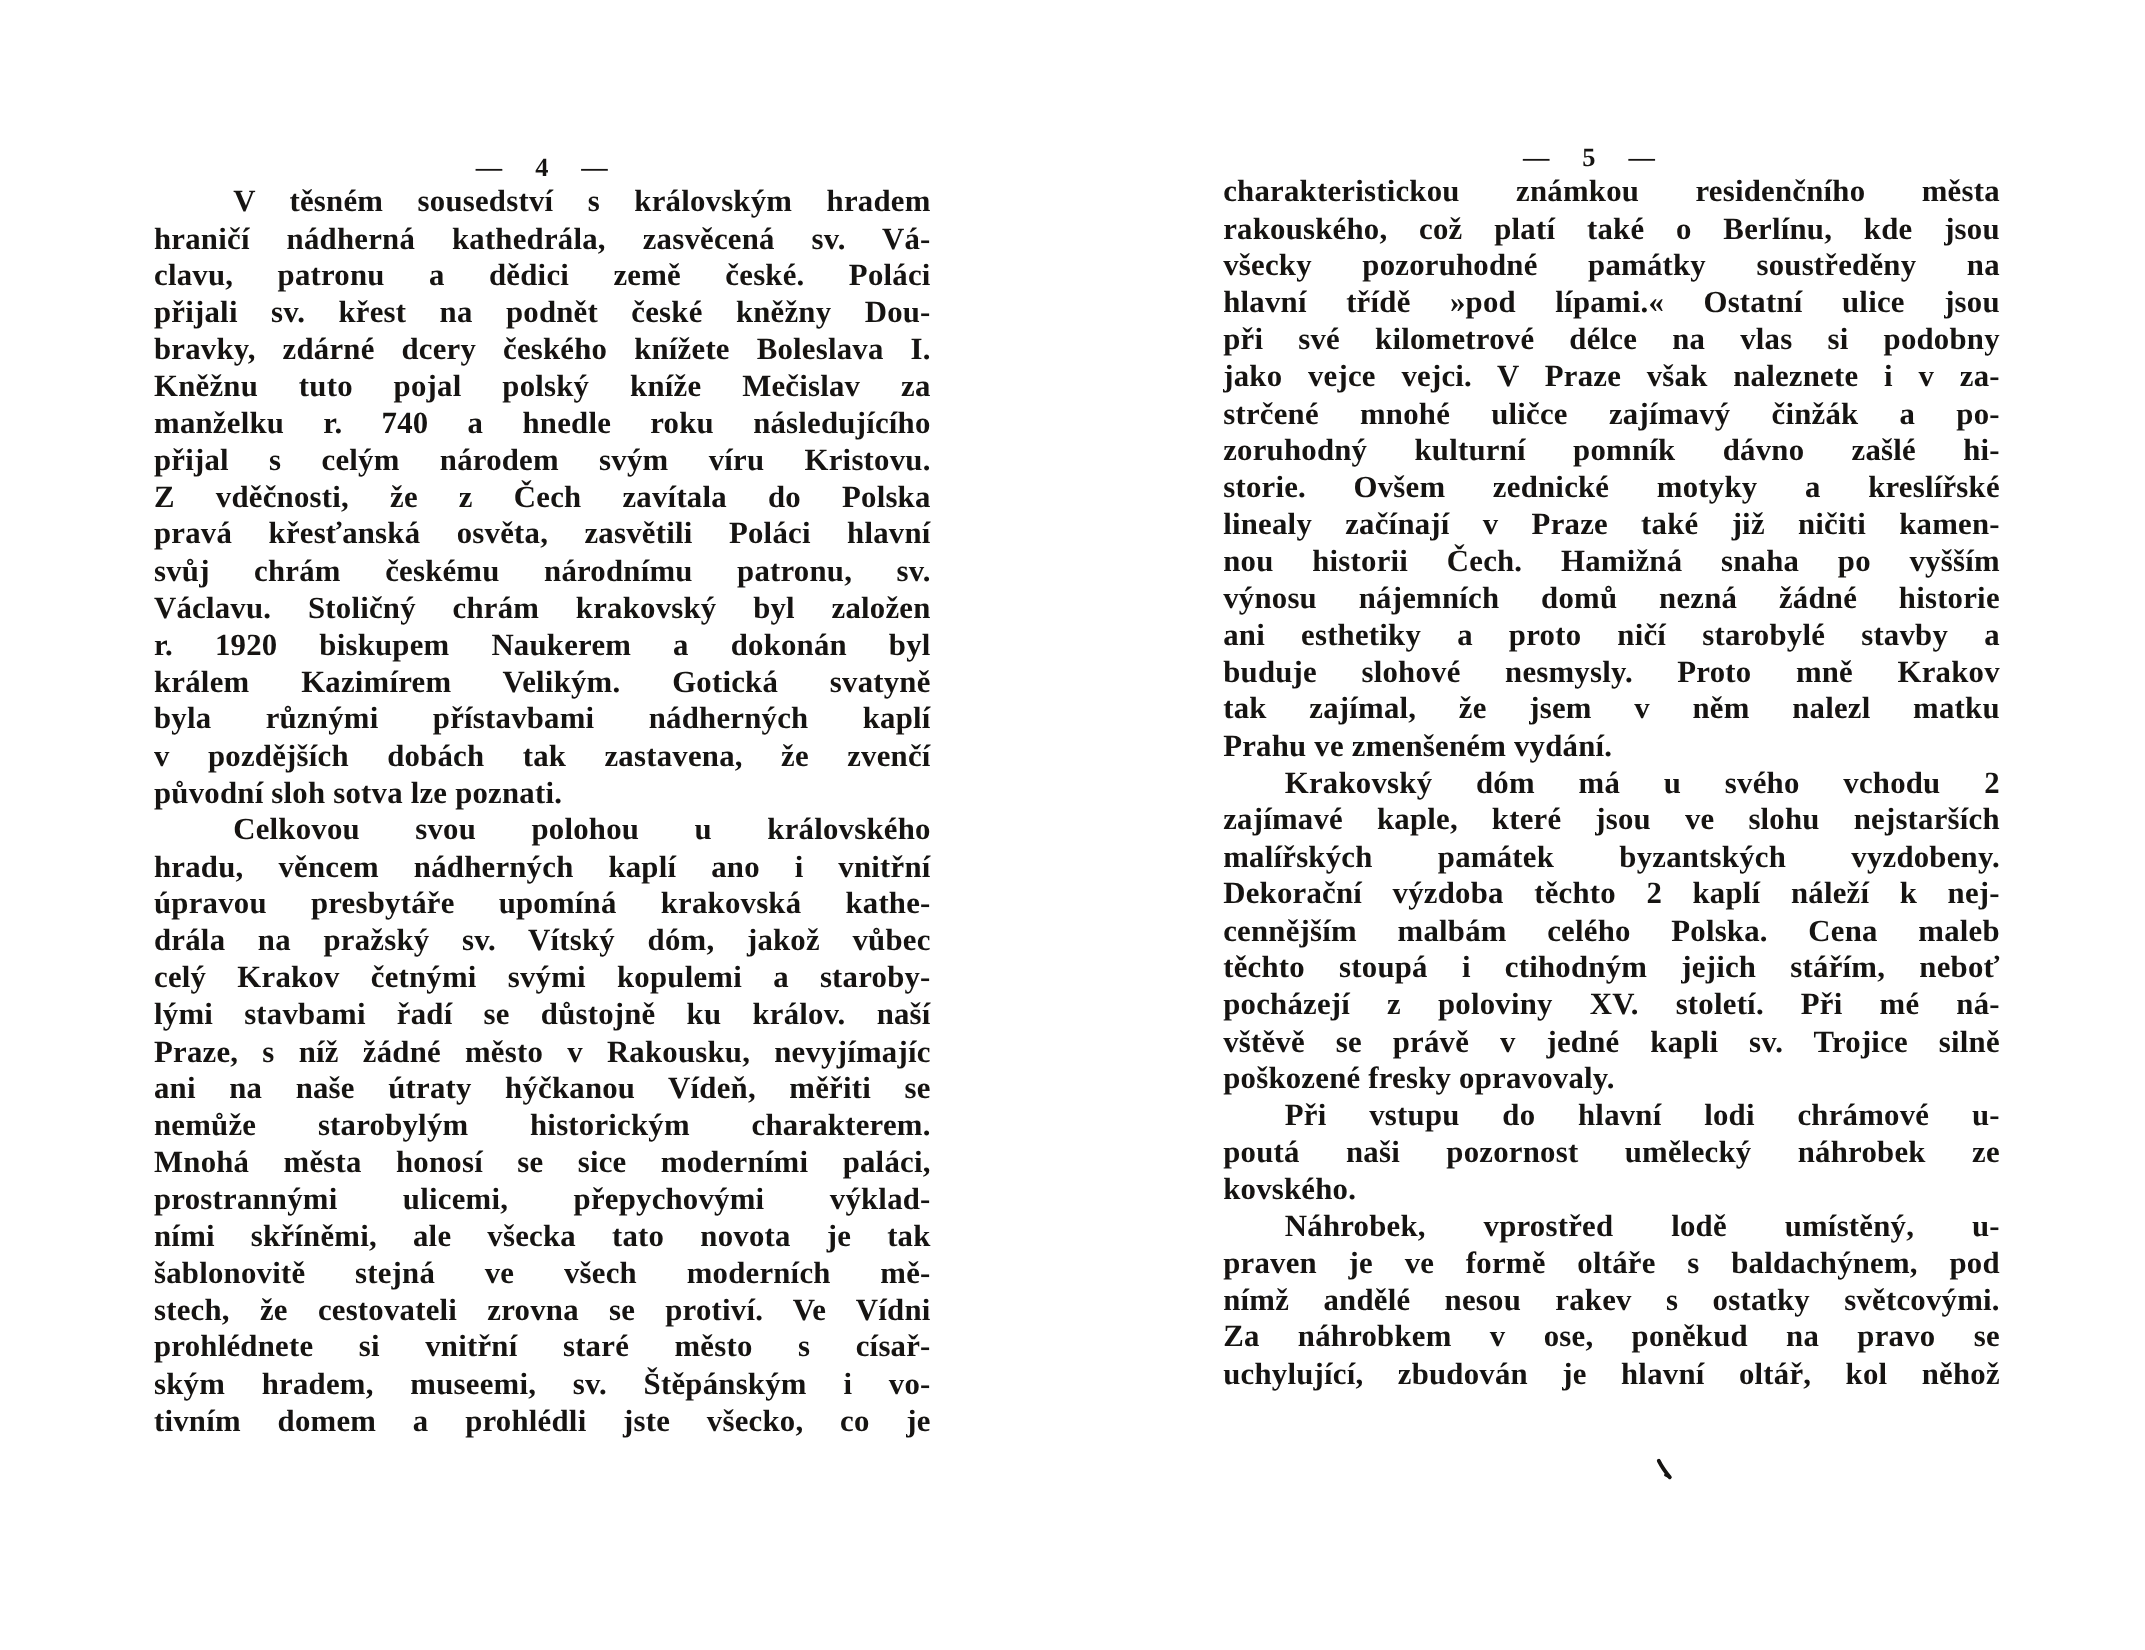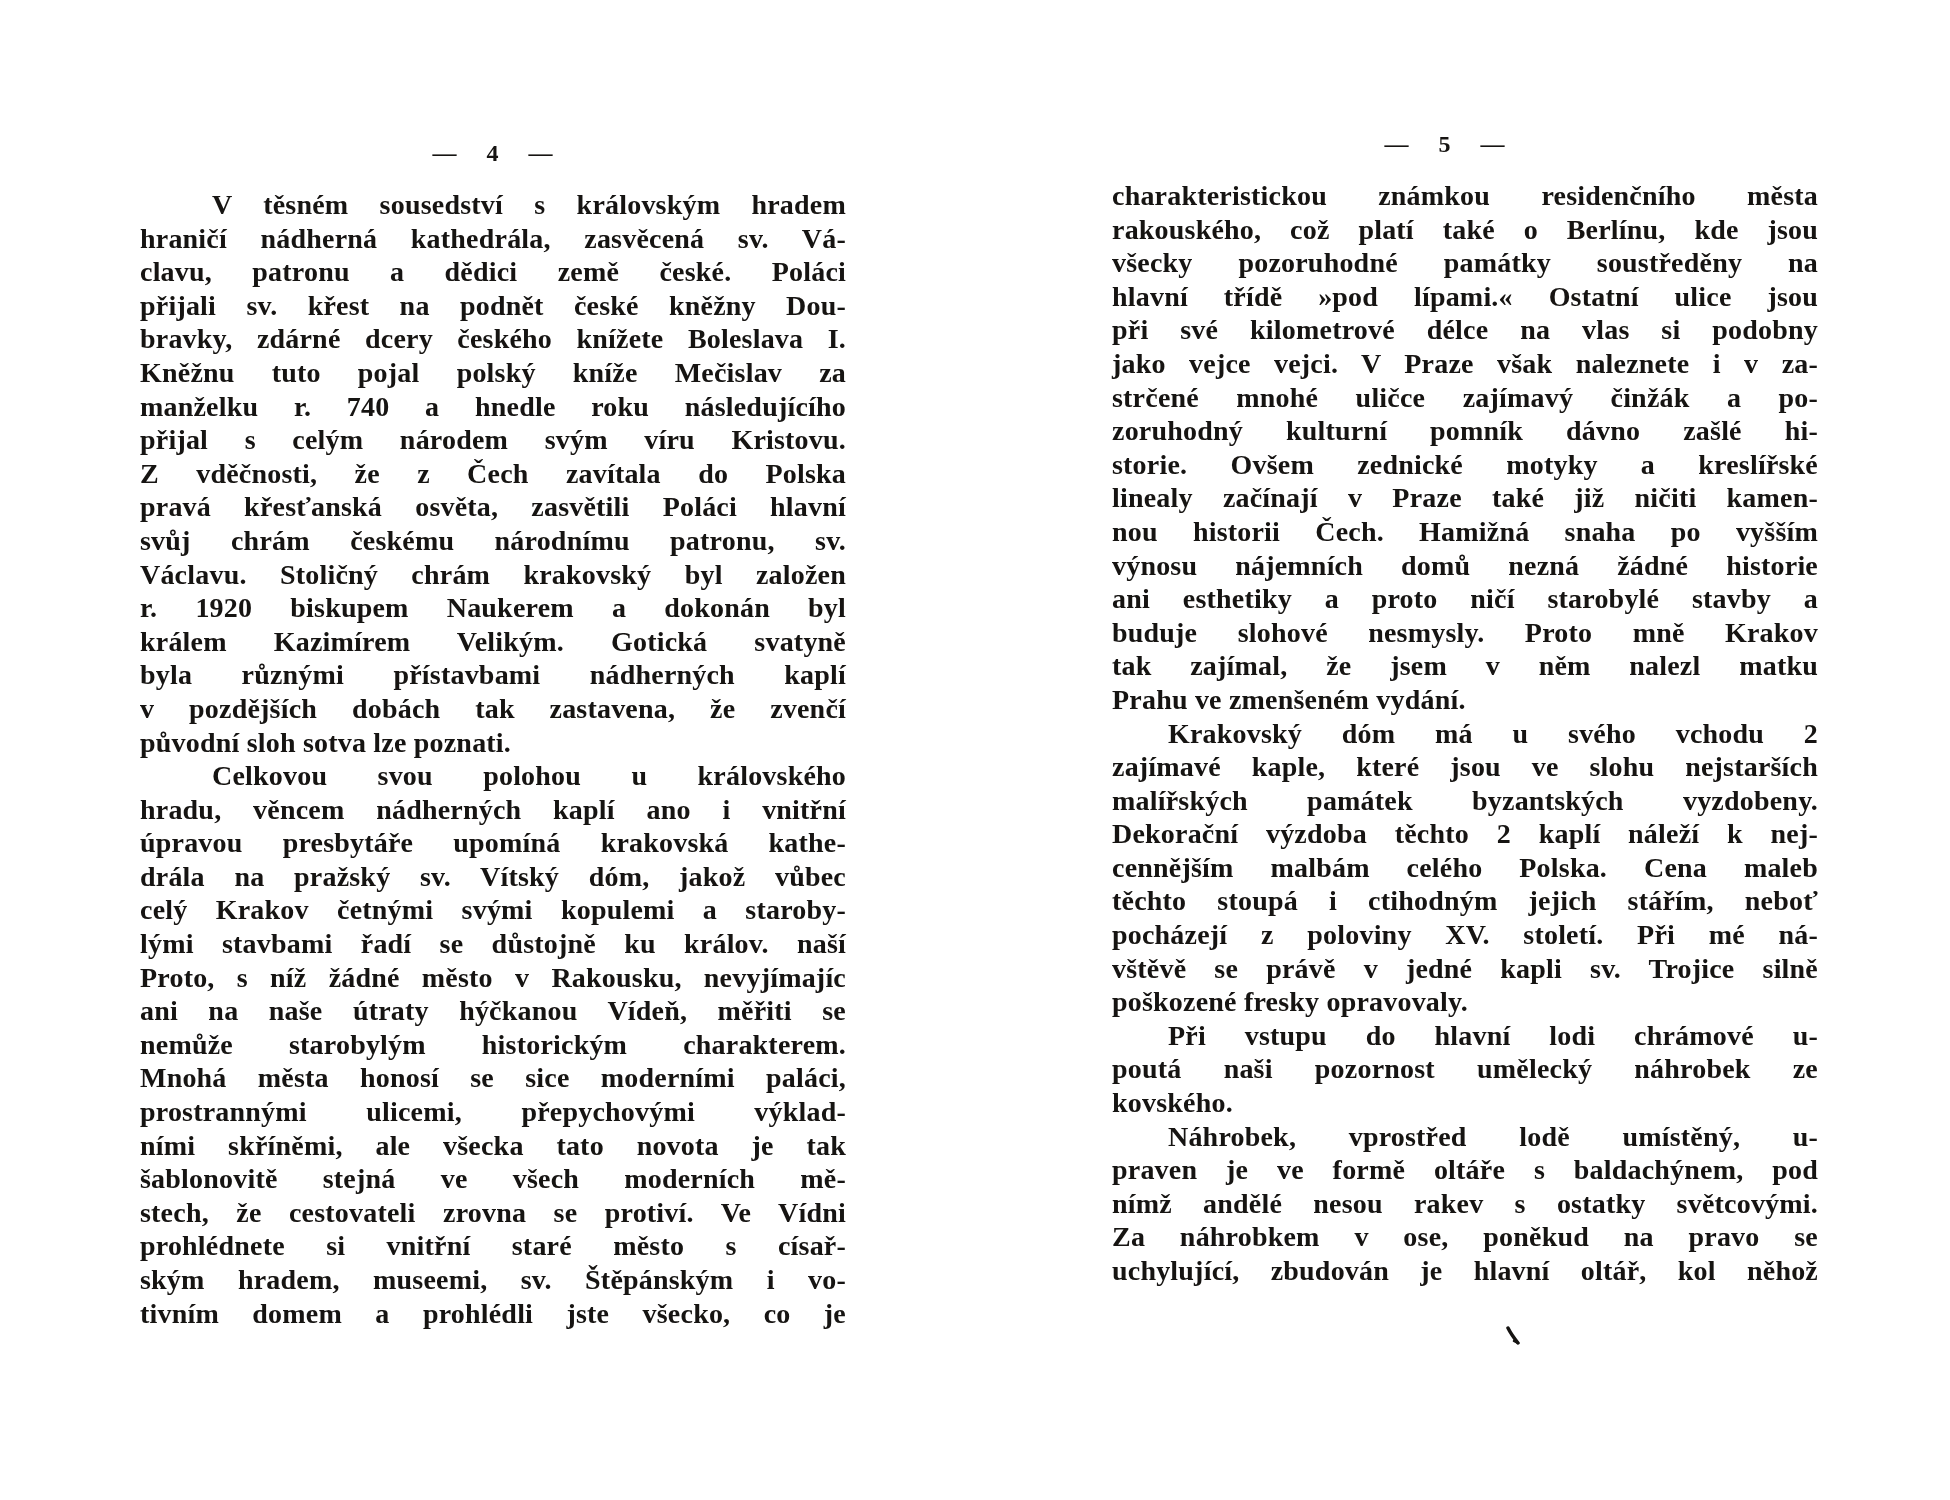--- a/index.html
+++ b/index.html
@@ -26,21 +26,21 @@
   .page-left  { left: 140px;  top: 140px; }
   .page-right { left: 1112px; top: 131px; }
   .page-header {
     text-align: center;
     font-size: 24px;
     font-weight: 700;
     word-spacing: 22px;
     letter-spacing: 1px;
   }
   .page-right .page-header { padding-right: 40px; }
-  .page-body { margin-top: 21px; }
+  .page-body { }
   .paragraph { margin: 0; }
   .line {
     font-size: 28px;
     font-weight: 700;
     line-height: 33.6px;
     text-align: justify;
     text-align-last: justify;
     letter-spacing: 0.2px;
     white-space: normal;
   }
@@ -82,21 +82,21 @@
           <div class="line">v pozdějších dobách tak zastavena, že zvenčí</div>
           <div class="line para-end">původní sloh sotva lze poznati.</div>
         </div>
         <div class="paragraph">
           <div class="line indent">Celkovou svou polohou u královského</div>
           <div class="line">hradu, věncem nádherných kaplí ano i vnitřní</div>
           <div class="line">úpravou presbytáře upomíná krakovská kathe-</div>
           <div class="line">drála na pražský sv. Vítský dóm, jakož vůbec</div>
           <div class="line">celý Krakov četnými svými kopulemi a staroby-</div>
           <div class="line">lými stavbami řadí se důstojně ku králov. naší</div>
-          <div class="line">Proto, s níž žádné město v Rakousku, nevyjímajíc</div>
+          <div class="line">Praze, s níž žádné město v Rakousku, nevyjímajíc</div>
           <div class="line">ani na naše útraty hýčkanou Vídeň, měřiti se</div>
           <div class="line">nemůže starobylým historickým charakterem.</div>
           <div class="line">Mnohá města honosí se sice moderními paláci,</div>
           <div class="line">prostrannými ulicemi, přepychovými výklad-</div>
           <div class="line">ními skříněmi, ale všecka tato novota je tak</div>
           <div class="line">šablonovitě stejná ve všech moderních mě-</div>
           <div class="line">stech, že cestovateli zrovna se protiví. Ve Vídni</div>
           <div class="line">prohlédnete si vnitřní staré město s císař-</div>
           <div class="line">ským hradem, museemi, sv. Štěpánským i vo-</div>
           <div class="line">tivním domem a prohlédli jste všecko, co je</div>

